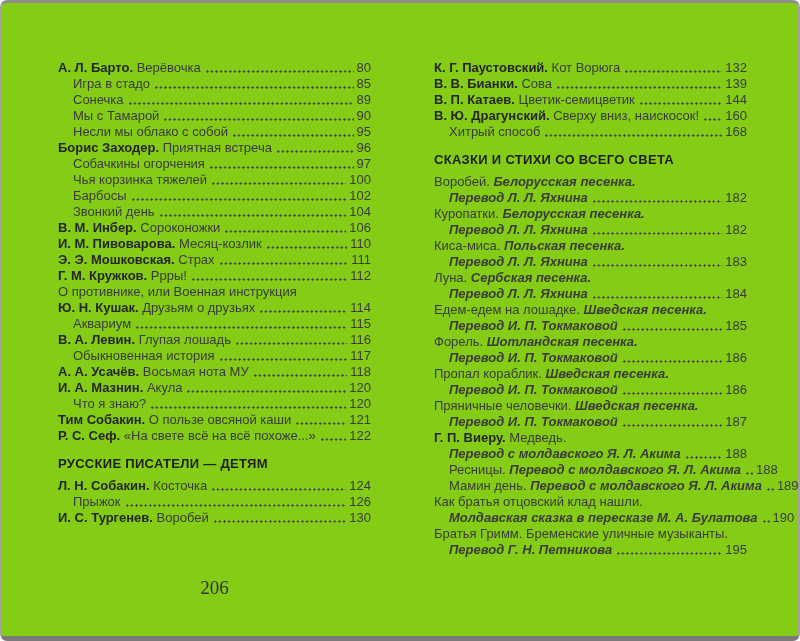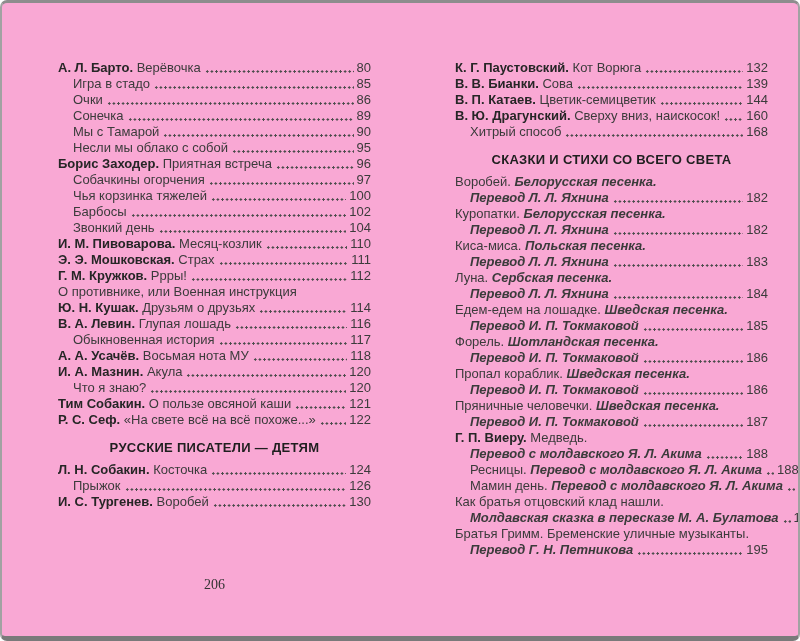--- a/index.html
+++ b/index.html
@@ -1,93 +1,94 @@
 <!DOCTYPE html>
 <html><head>
 <meta charset="utf-8">
 <style>
   html, body { margin: 0; padding: 0; background: #ffffff; }
   .photo {
     position: relative;
     width: 800px;
     height: 641px;
     box-sizing: border-box;
-    background: #f9a8d4;
+    background: #84cc16;
     border-style: solid;
     border-width: 3px 2px 5px 2px;
     border-color: #8d8d8d #a2a2a2 #7a7a7a #a2a2a2;
     border-radius: 7px;
     overflow: hidden;
     font-family: "Liberation Sans", sans-serif;
   }
   .col {
     position: absolute;
     top: 57px;
     width: 313px;
     font-size: 13px;
     line-height: 16px;
     color: #3b3b3b;
   }
   .col-left  { left: 56px; }
-  .col-right { left: 453px; }
+  .col-right { left: 432px; }
   .row { display: flex; align-items: flex-end; white-space: pre; }
   .row.indent { padding-left: 15px; }
   .seg-b { font-weight: bold; color: #262626; }
   .seg-i { font-style: italic; font-weight: bold; }
   .leader {
     flex: 1 1 auto;
     height: 13px;
     margin: 0 3px 1px 4px;
     background-image: radial-gradient(circle, #4c4c4c 1.05px, rgba(0,0,0,0) 1.35px);
     background-size: 4.6px 3px;
     background-repeat: repeat-x;
     background-position: left bottom 2px;
     min-width: 8px;
   }
   .num { flex: 0 0 auto; }
   .heading {
-    text-align: center;
+    text-align: left;
     font-weight: bold;
     color: #1f1f1f;
     margin: 12px 0 6px 0;
     letter-spacing: 0.3px;
     white-space: pre;
   }
   .folio {
     position: absolute;
     left: 56px;
     width: 313px;
     top: 574px;
     text-align: center;
     font-family: "Liberation Serif", serif;
-    font-size: 14px;
+    font-size: 19px;
     color: #333333;
   }
 </style>
 </head>
 <body>
 
 <div class="photo">
   <div class="col col-left" id="col-left">
       <div class="row"><span class="seg-b">А. Л. Барто.</span><span class="seg-t"> Верёвочка</span><span class="leader"></span><span class="num">80</span></div>
       <div class="row indent"><span class="seg-t">Игра в стадо</span><span class="leader"></span><span class="num">85</span></div>
-      <div class="row indent"><span class="seg-t">Очки</span><span class="leader"></span><span class="num">86</span></div>
       <div class="row indent"><span class="seg-t">Сонечка</span><span class="leader"></span><span class="num">89</span></div>
       <div class="row indent"><span class="seg-t">Мы с Тамарой</span><span class="leader"></span><span class="num">90</span></div>
       <div class="row indent"><span class="seg-t">Несли мы облако с собой</span><span class="leader"></span><span class="num">95</span></div>
       <div class="row"><span class="seg-b">Борис Заходер.</span><span class="seg-t"> Приятная встреча</span><span class="leader"></span><span class="num">96</span></div>
       <div class="row indent"><span class="seg-t">Собачкины огорчения</span><span class="leader"></span><span class="num">97</span></div>
       <div class="row indent"><span class="seg-t">Чья корзинка тяжелей</span><span class="leader"></span><span class="num">100</span></div>
       <div class="row indent"><span class="seg-t">Барбосы</span><span class="leader"></span><span class="num">102</span></div>
       <div class="row indent"><span class="seg-t">Звонкий день</span><span class="leader"></span><span class="num">104</span></div>
+      <div class="row"><span class="seg-b">В. М. Инбер.</span><span class="seg-t"> Сороконожки</span><span class="leader"></span><span class="num">106</span></div>
       <div class="row"><span class="seg-b">И. М. Пивоварова.</span><span class="seg-t"> Месяц-козлик</span><span class="leader"></span><span class="num">110</span></div>
       <div class="row"><span class="seg-b">Э. Э. Мошковская.</span><span class="seg-t"> Страх</span><span class="leader"></span><span class="num">111</span></div>
       <div class="row"><span class="seg-b">Г. М. Кружков.</span><span class="seg-t"> Ррры!</span><span class="leader"></span><span class="num">112</span></div>
       <div class="row"><span class="seg-t">О противнике, или Военная инструкция</span></div>
       <div class="row"><span class="seg-b">Ю. Н. Кушак.</span><span class="seg-t"> Друзьям о друзьях</span><span class="leader"></span><span class="num">114</span></div>
+      <div class="row indent"><span class="seg-t">Аквариум</span><span class="leader"></span><span class="num">115</span></div>
       <div class="row"><span class="seg-b">В. А. Левин.</span><span class="seg-t"> Глупая лошадь</span><span class="leader"></span><span class="num">116</span></div>
       <div class="row indent"><span class="seg-t">Обыкновенная история</span><span class="leader"></span><span class="num">117</span></div>
       <div class="row"><span class="seg-b">А. А. Усачёв.</span><span class="seg-t"> Восьмая нота МУ</span><span class="leader"></span><span class="num">118</span></div>
       <div class="row"><span class="seg-b">И. А. Мазнин.</span><span class="seg-t"> Акула</span><span class="leader"></span><span class="num">120</span></div>
       <div class="row indent"><span class="seg-t">Что я знаю?</span><span class="leader"></span><span class="num">120</span></div>
       <div class="row"><span class="seg-b">Тим Собакин.</span><span class="seg-t"> О пользе овсяной каши</span><span class="leader"></span><span class="num">121</span></div>
       <div class="row"><span class="seg-b">Р. С. Сеф.</span><span class="seg-t"> «На свете всё на всё похоже...»</span><span class="leader"></span><span class="num">122</span></div>
       <div class="heading">РУССКИЕ ПИСАТЕЛИ — ДЕТЯМ</div>
       <div class="row"><span class="seg-b">Л. Н. Собакин.</span><span class="seg-t"> Косточка</span><span class="leader"></span><span class="num">124</span></div>
       <div class="row indent"><span class="seg-t">Прыжок</span><span class="leader"></span><span class="num">126</span></div>

